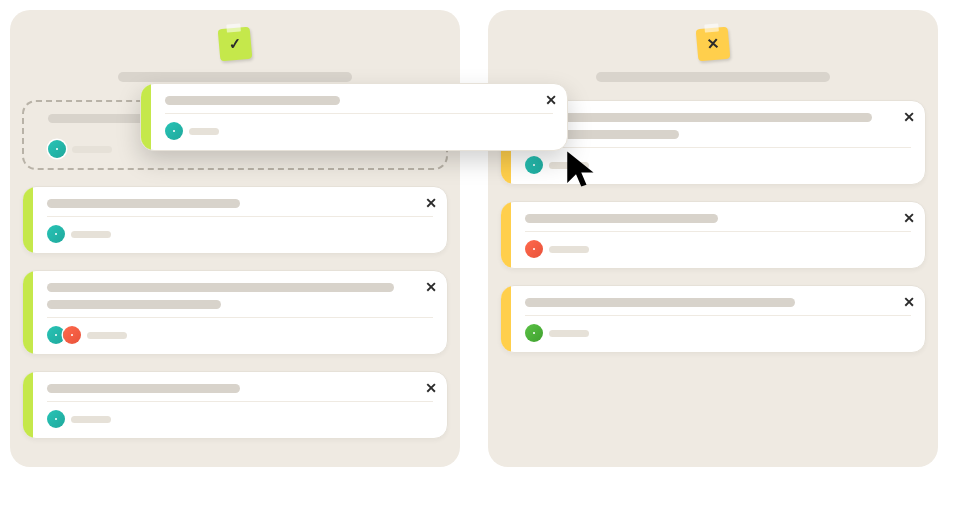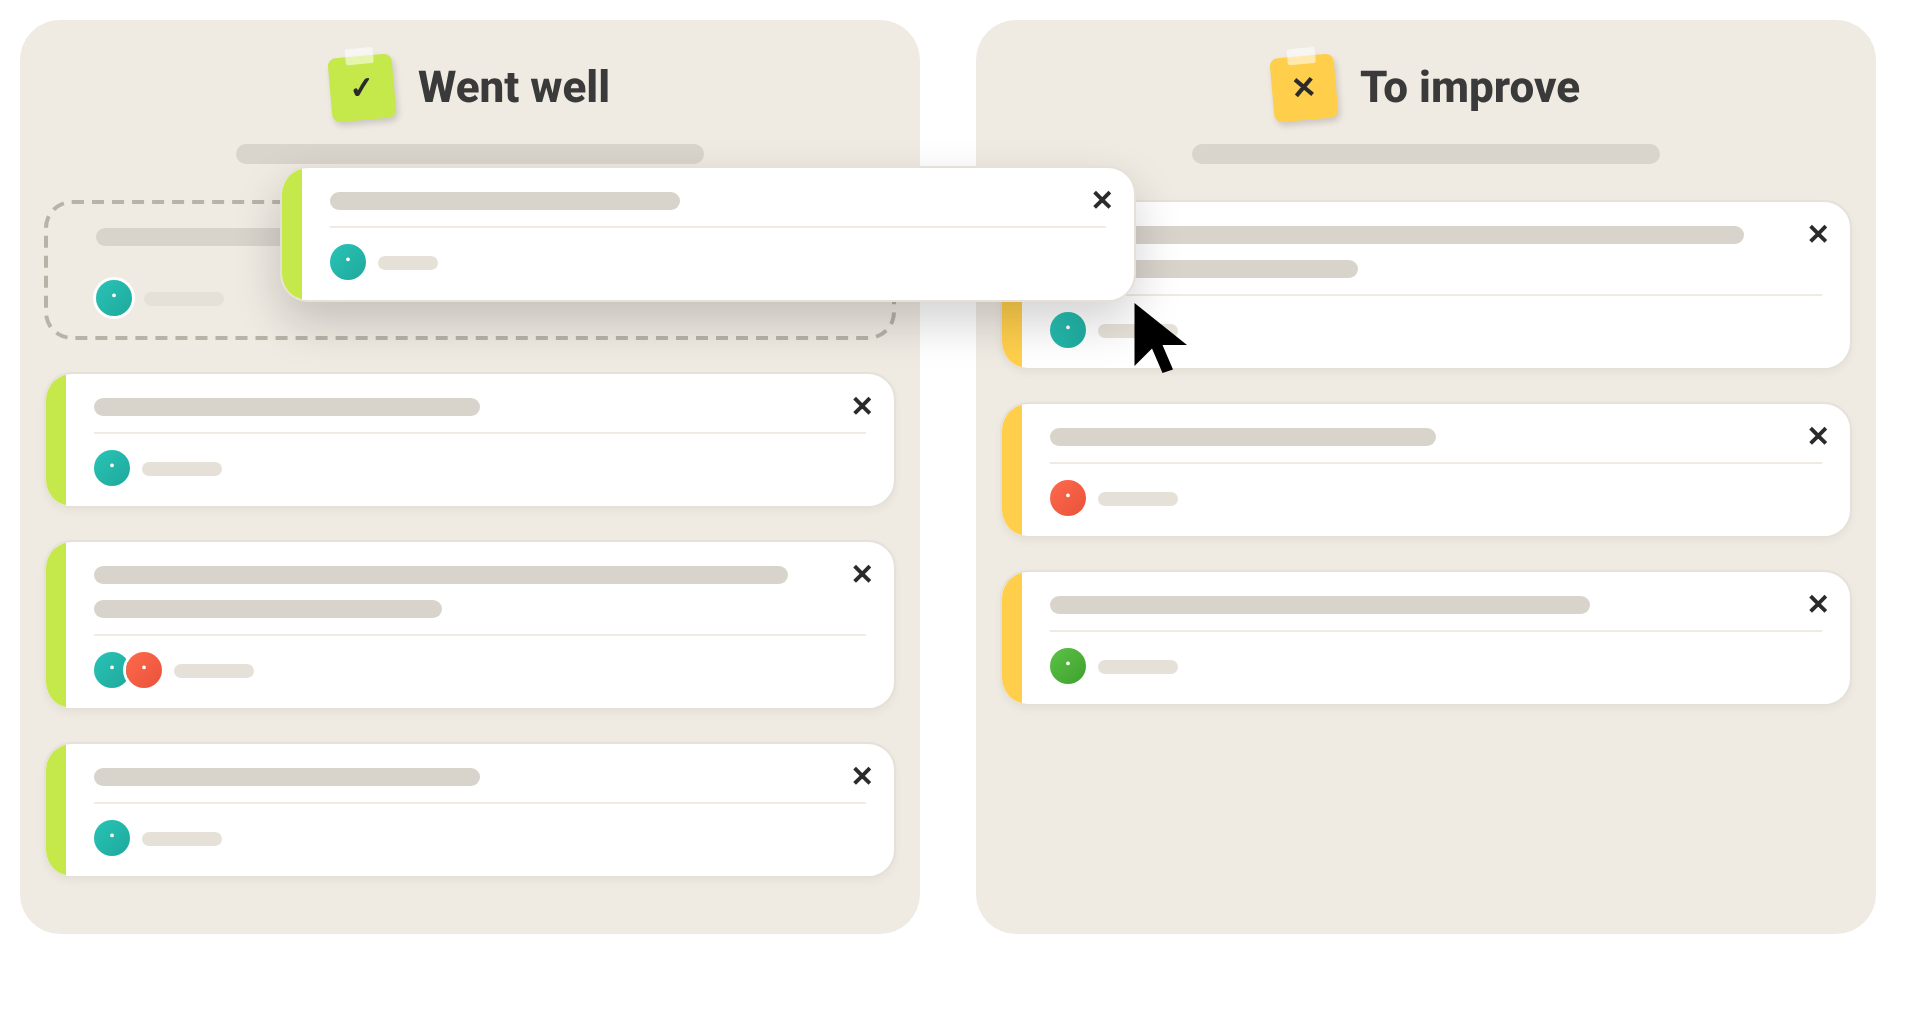--- a/index.html
+++ b/index.html
@@ -160,21 +160,20 @@
 <body>
 
 <div class="board">
 
   <div class="column">
     <div class="col-header">
       <div class="sticky-note sticky-green">
         <div class="sticky-tape"></div>
         <span class="sticky-check">✓</span>
       </div>
-      <div class="col-title">Went well</div>
     </div>
     <div class="add-bar"></div>
 
     <div class="card drop-zone">
       <div class="card-accent accent-green"></div>
       <div class="card-body">
         <div class="line" style="width:85%"></div>
         <div class="divider"></div>
         <div class="footer">
           <span class="avatar av-teal">•</span>
@@ -224,21 +223,20 @@
       </div>
     </div>
   </div>
 
   <div class="column">
     <div class="col-header">
       <div class="sticky-note sticky-yellow">
         <div class="sticky-tape"></div>
         <span class="sticky-x">✕</span>
       </div>
-      <div class="col-title">To improve</div>
     </div>
     <div class="add-bar"></div>
 
     <div class="card">
       <div class="card-accent accent-yellow"></div>
       <div class="card-body">
         <span class="close-btn">✕</span>
         <div class="line" style="width:90%"></div>
         <div class="line" style="width:40%"></div>
         <div class="divider"></div>

